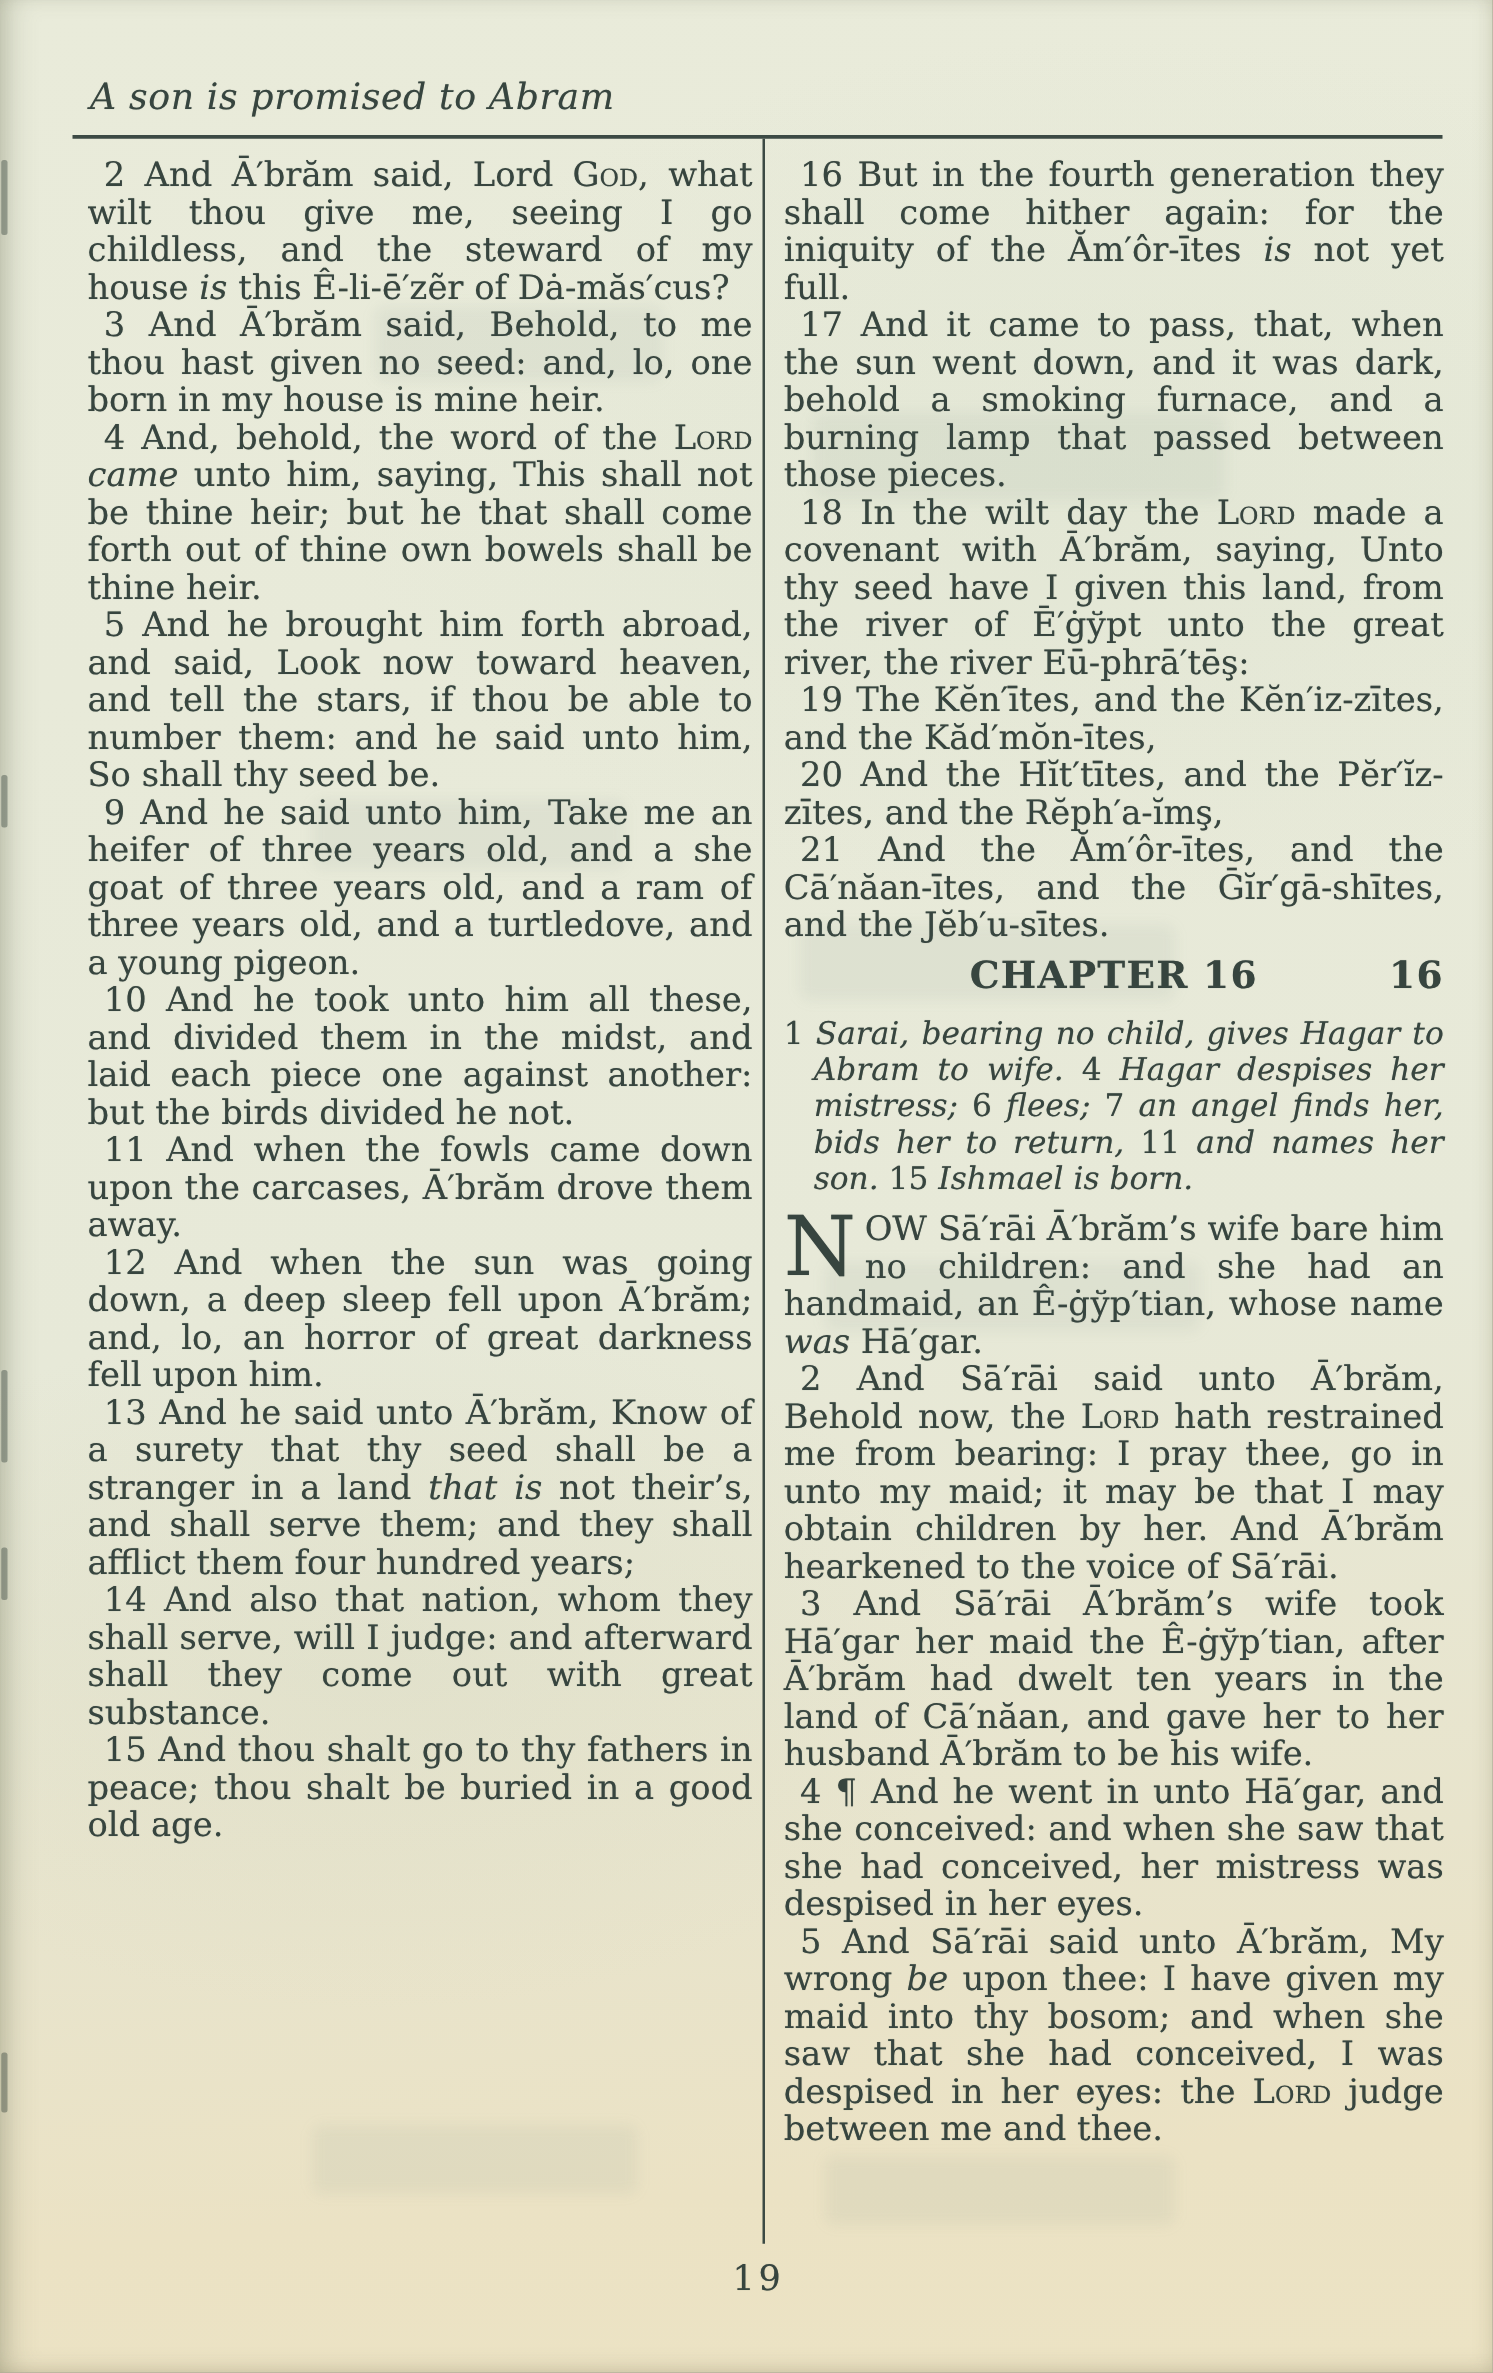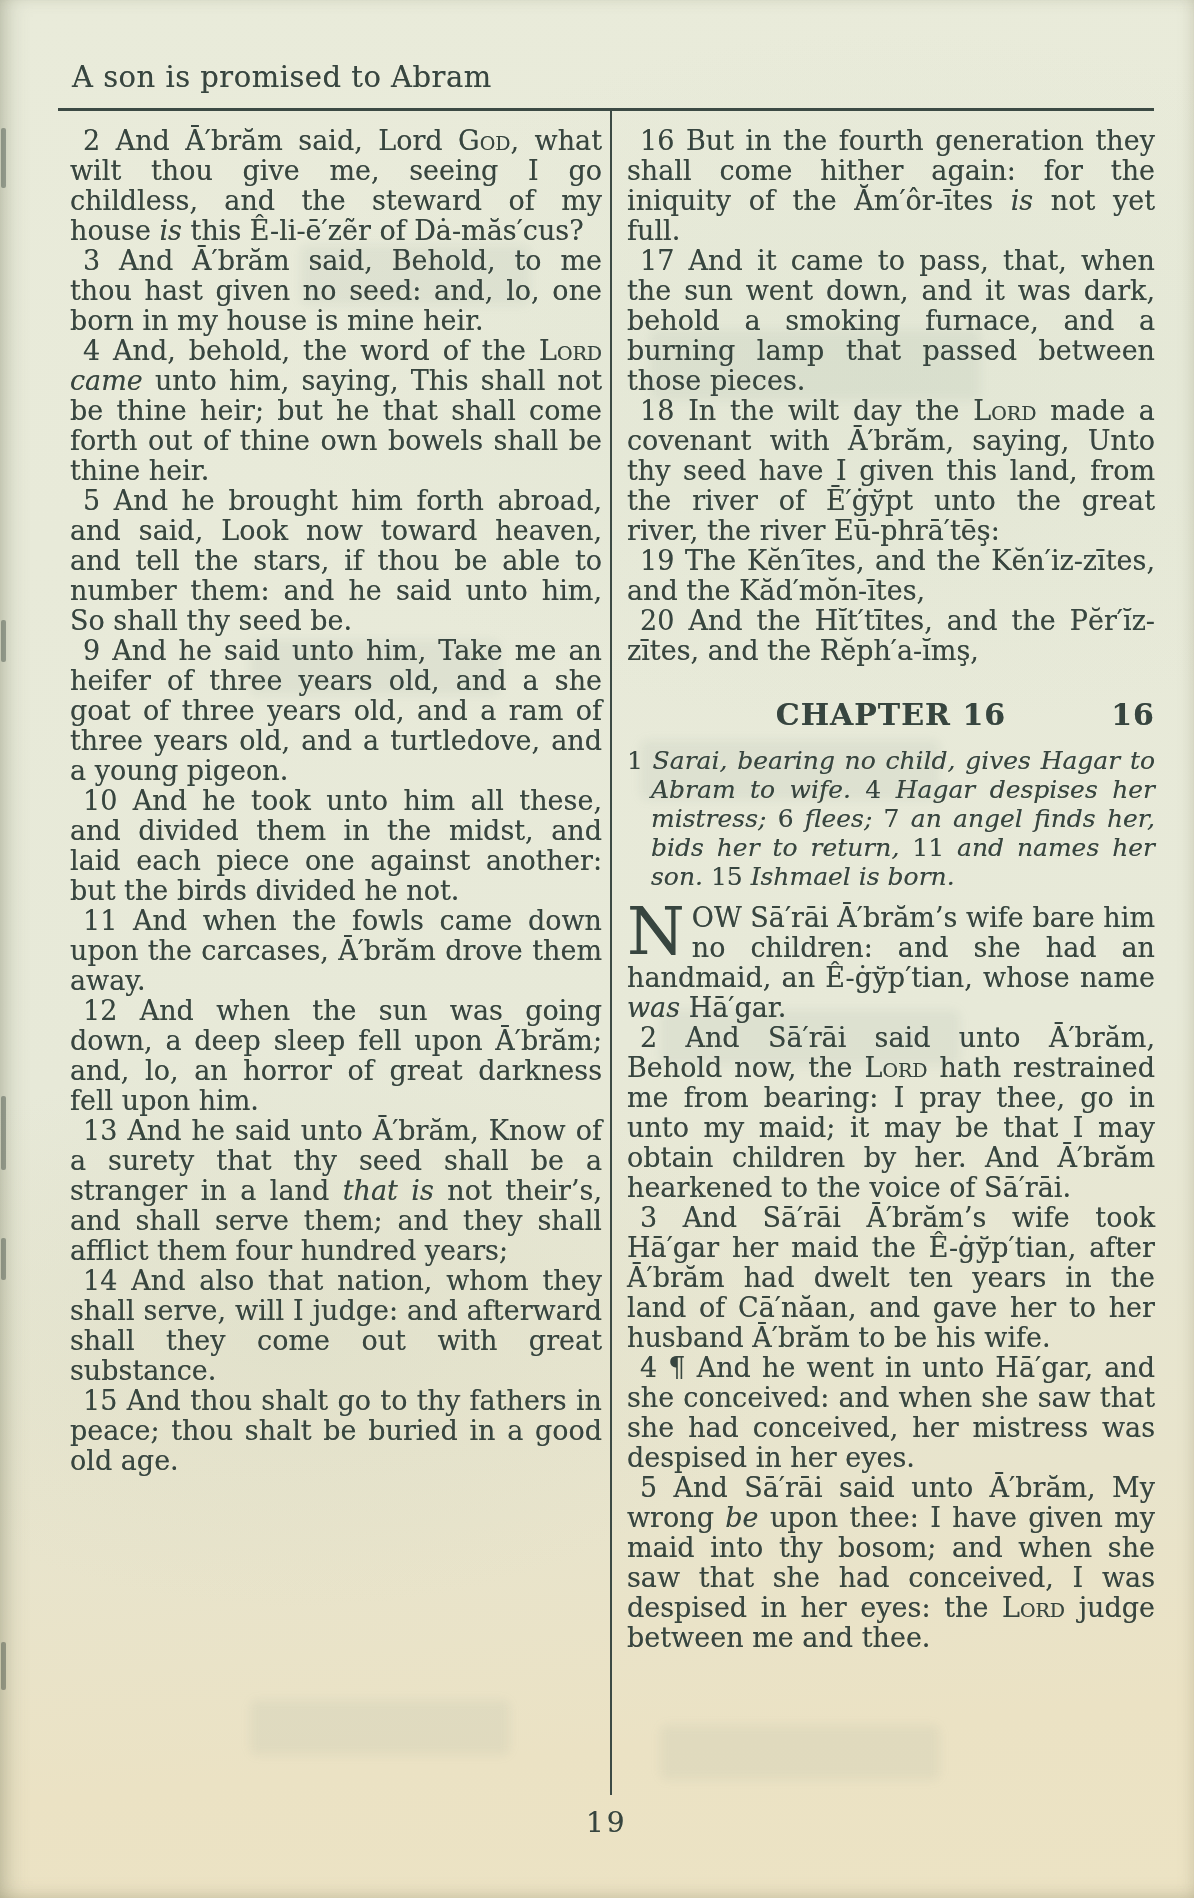--- a/index.html
+++ b/index.html
@@ -28,37 +28,37 @@
   .ghost{position:absolute;background:rgba(118,148,132,.09);filter:blur(5px);border-radius:8px;}
   .g1{left:300px;top:245px;width:230px;height:60px;}
   .g2{left:650px;top:330px;width:330px;height:70px;}
   .g3{left:640px;top:740px;width:300px;height:60px;}
   .g4{left:250px;top:640px;width:250px;height:55px;}
   .g5{left:660px;top:1010px;width:300px;height:55px;}
   .g6{left:250px;top:1700px;width:260px;height:55px;}
   .g7{left:660px;top:1725px;width:280px;height:55px;}
 
   .running-head{position:absolute;left:72px;right:40px;top:60px;display:flex;justify-content:space-between;align-items:baseline;}
-  .rh-left{font-size:29px;letter-spacing:.5px;}
+  .rh-left{font-style:italic;font-size:29px;letter-spacing:.5px;}
   .rh-right{font-weight:bold;font-size:34px;letter-spacing:1px;}
   .head-rule{position:absolute;left:58px;top:108px;width:1096px;height:3px;background:#3c4a44;}
   .col-divider{position:absolute;left:610px;top:111px;width:2px;height:1684px;background:#3c4a44;}
 
   .col{position:absolute;top:126px;font-size:27px;line-height:30px;}
   .col-left{left:70px;width:532px;}
   .col-right{left:627px;width:528px;}
 
   .verse{margin:0;text-align:justify;text-indent:13px;}
   .vnum{white-space:pre;}
   .seg-sc{font-variant-caps:small-caps;}
   .seg-i{font-style:italic;}
   .has-drop{text-indent:0;}
   .dropcap{float:left;font-size:66px;line-height:50px;padding:4px 7px 0 0;}
 
-  .chap-row{position:relative;text-align:center;margin:32px 0 14px;font-weight:bold;font-size:30px;letter-spacing:1px;line-height:34px;}
+  .chap-row{position:relative;text-align:center;margin:8px 0 14px;font-weight:bold;font-size:30px;letter-spacing:1px;line-height:34px;}
   .chap-num{position:absolute;right:0;top:0;}
   .summary{font-size:25px;line-height:29px;margin:0 0 12px;padding-left:24px;text-indent:-24px;text-align:justify;}
 
   .page-number{position:absolute;left:586px;top:1806px;font-size:28px;letter-spacing:3px;}
 </style>
 </head>
 <body>
 
 <div class="page">
 
@@ -96,20 +96,21 @@
       <p class="verse"><span class="vnum">15 </span><span class="seg-n">And thou shalt go to thy fathers in peace; thou shalt be buried in a good old age.</span></p>
     </div>
 
   <div class="col col-right">
     <div>
         <p class="verse"><span class="vnum">16 </span><span class="seg-n">But in the fourth generation they shall come hither again: for the iniquity of the Ăm′ôr-ītes </span><span class="seg-i">is</span><span class="seg-n"> not yet full.</span></p>
         <p class="verse"><span class="vnum">17 </span><span class="seg-n">And it came to pass, that, when the sun went down, and it was dark, behold a smoking furnace, and a burning lamp that passed between those pieces.</span></p>
         <p class="verse"><span class="vnum">18 </span><span class="seg-n">In the wilt day the </span><span class="seg-sc">Lord</span><span class="seg-n"> made a covenant with Ā′brăm, saying, Unto thy seed have I given this land, from the river of Ē′ġўpt unto the great river, the river Eū-phrā′tēş:</span></p>
         <p class="verse"><span class="vnum">19 </span><span class="seg-n">The Kĕn′ītes, and the Kĕn′iz-zītes, and the Kăd′mŏn-ītes,</span></p>
         <p class="verse"><span class="vnum">20 </span><span class="seg-n">And the Hĭt′tītes, and the Pĕr′ĭz-zītes, and the Rĕph′a-ĭmş,</span></p>
+        <p class="verse"><span class="vnum">21 </span><span class="seg-n">And the Ăm′ôr-ītes, and the Cā′năan-ītes, and the Ḡĭr′gā-shītes, and the Jĕb′u-sītes.</span></p>
       </div>
     <div class="chap-row">
       <span class="chap-title">CHAPTER 16</span>
       <span class="chap-num">16</span>
     </div>
     <p class="summary"><span class="seg-n">1 </span><span class="seg-i">Sarai, bearing no child, gives Hagar to Abram to wife.</span><span class="seg-n">  4 </span><span class="seg-i">Hagar despises her mistress;</span><span class="seg-n"> 6 </span><span class="seg-i">flees;</span><span class="seg-n"> 7 </span><span class="seg-i">an angel finds her, bids her to return,</span><span class="seg-n"> 11 </span><span class="seg-i">and names her son.</span><span class="seg-n">  15 </span><span class="seg-i">Ishmael is born.</span></p>
     <div>
         <p class="verse has-drop"><span class="dropcap">N</span><span class="seg-n">OW Sā′rāi Ā′brăm’s wife bare him no children: and she had an handmaid, an Ê-ġўp′tian, whose name </span><span class="seg-i">was</span><span class="seg-n"> Hā′gar.</span></p>
         <p class="verse"><span class="vnum">2 </span><span class="seg-n">And Sā′rāi said unto Ā′brăm, Behold now, the </span><span class="seg-sc">Lord</span><span class="seg-n"> hath restrained me from bearing: I pray thee, go in unto my maid; it may be that I may obtain children by her. And Ā′brăm hearkened to the voice of Sā′rāi.</span></p>
         <p class="verse"><span class="vnum">3 </span><span class="seg-n">And Sā′rāi Ā′brăm’s wife took Hā′gar her maid the Ê-ġўp′tian, after Ā′brăm had dwelt ten years in the land of Cā′năan, and gave her to her husband Ā′brăm to be his wife.</span></p>

